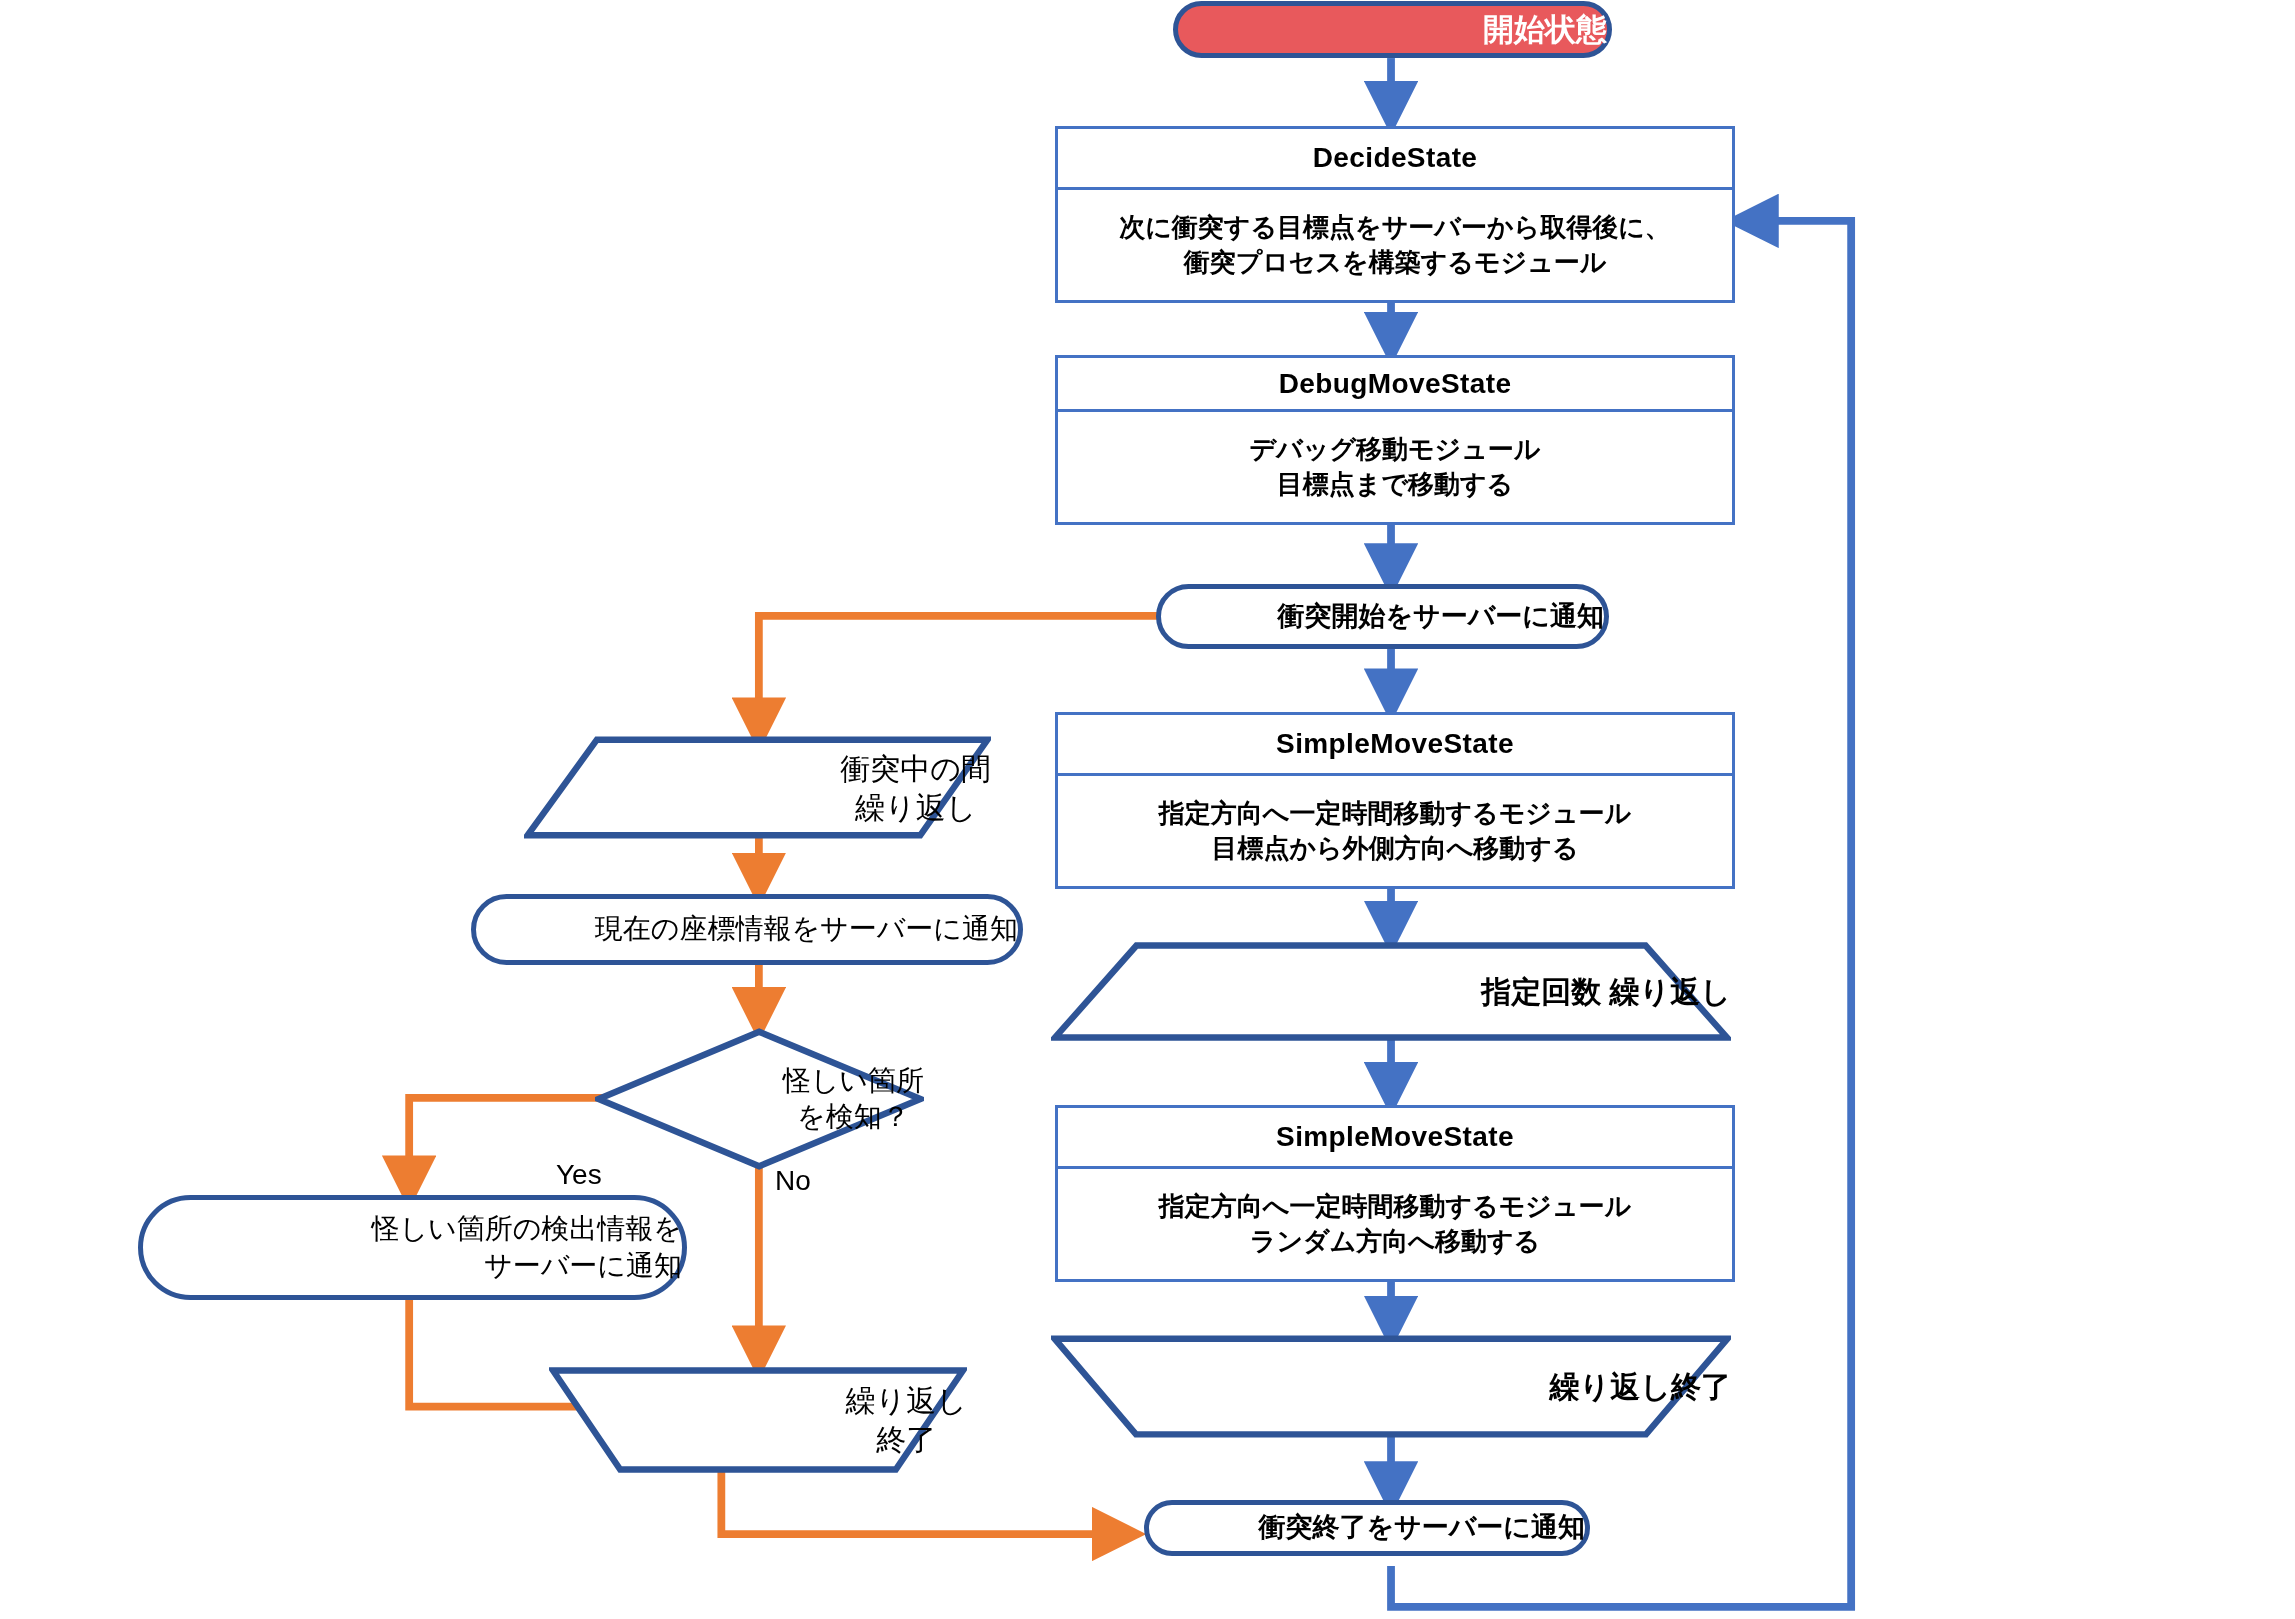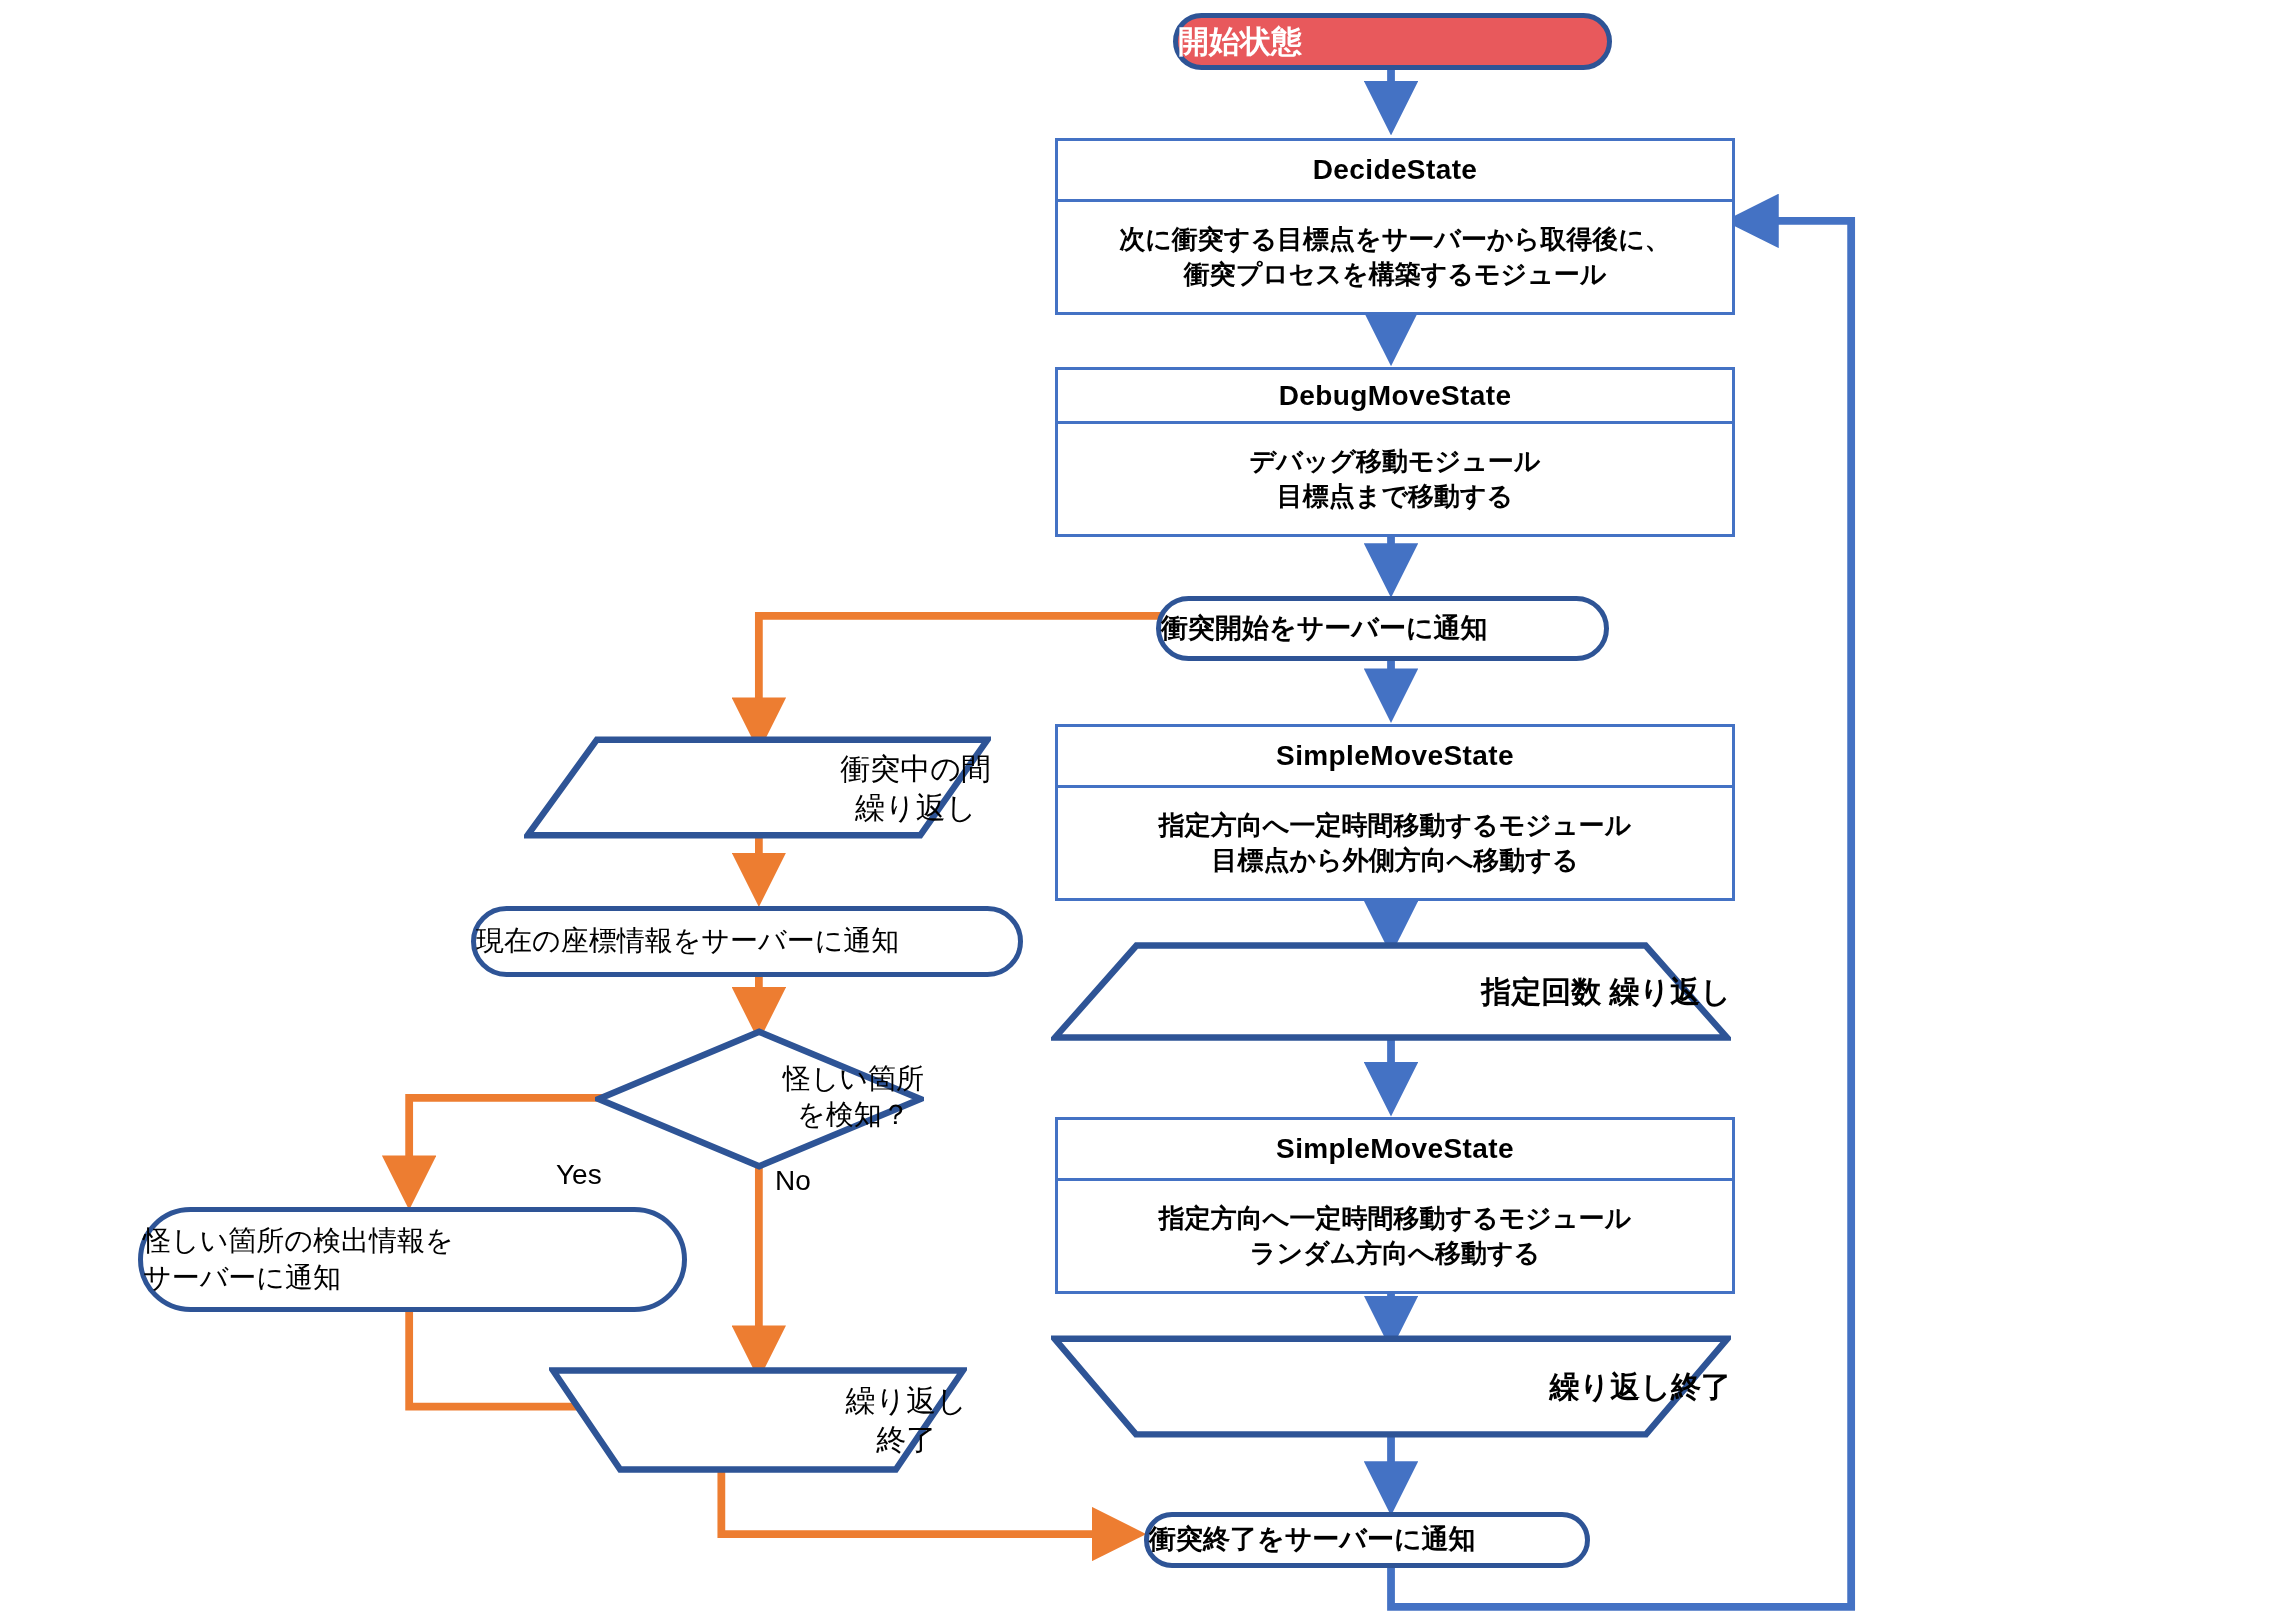--- a/index.html
+++ b/index.html
@@ -1,20 +1,20 @@
 <!DOCTYPE html>
 <html style="font-size:11.3px"><head>
 <meta charset="utf-8">
 <style>
   html,body{margin:0;padding:0;background:#ffffff;}
   body{font-family:"Liberation Sans","DejaVu Sans",sans-serif;}
   #stage{position:relative;width:2295px;height:1619px;background:#ffffff;overflow:hidden;}
   #edges{position:absolute;left:0;top:0;width:2295px;height:1619px;}
   .node{position:absolute;box-sizing:border-box;display:flex;flex-direction:column;
-        align-items:flex-start;justify-content:center;text-align:center;color:#000;margin-top:12px;}
+        align-items:flex-end;justify-content:center;text-align:center;color:#000;}
   .proc{border:3.5px solid #4472c4;background:#ffffff;}
   .proc .title{font-weight:bold;font-size:28px;letter-spacing:0.4px;width:100%;
         display:flex;align-items:center;justify-content:center;}
   .proc .divider{width:100%;height:3.5px;background:#4472c4;}
   .proc .body{font-weight:bold;font-size:26px;line-height:1.35;width:100%;
         display:flex;align-items:center;justify-content:center;flex:1;padding:20px 7px;box-sizing:border-box;}
   .startnode{background:#e8595c;border:5px solid #2e5496;border-radius:42px;
         color:#ffffff;font-weight:bold;font-size:31px;}
   .pill{border:5px solid #2e5496;background:#ffffff;border-radius:707px;
         font-weight:bold;font-size:27px;line-height:1.3;}
@@ -155,21 +155,21 @@
         <div>衝突中の間</div>
         <div>繰り返し</div>
       </div>
     </div>
   </div>
 
   <div class="node pill thin" style="left:471px;top:894px;width:552px;height:71px;">
     <span>現在の座標情報をサーバーに通知</span>
   </div>
 
-  <div class="shapewrap" style="left:595px;top:1028px;width:329px;height:142px;font-family:Liberation Mono, monospace;">
+  <div class="shapewrap" style="left:595px;top:1028px;width:329px;height:142px;">
     <svg width="329" height="142" viewBox="0 0 465 200" xmlns="http://www.w3.org/2000/svg">
       <polygon points="232,5 460,100 232,195 5,100" fill="#ffffff" stroke="#2e5496" stroke-width="9"></polygon>
     </svg>
     <div class="shapelabel lbl-normal" style="font-size:28px;">
       <div>
         <div>怪しい箇所</div>
         <div>を検知？</div>
       </div>
     </div>
   </div>

